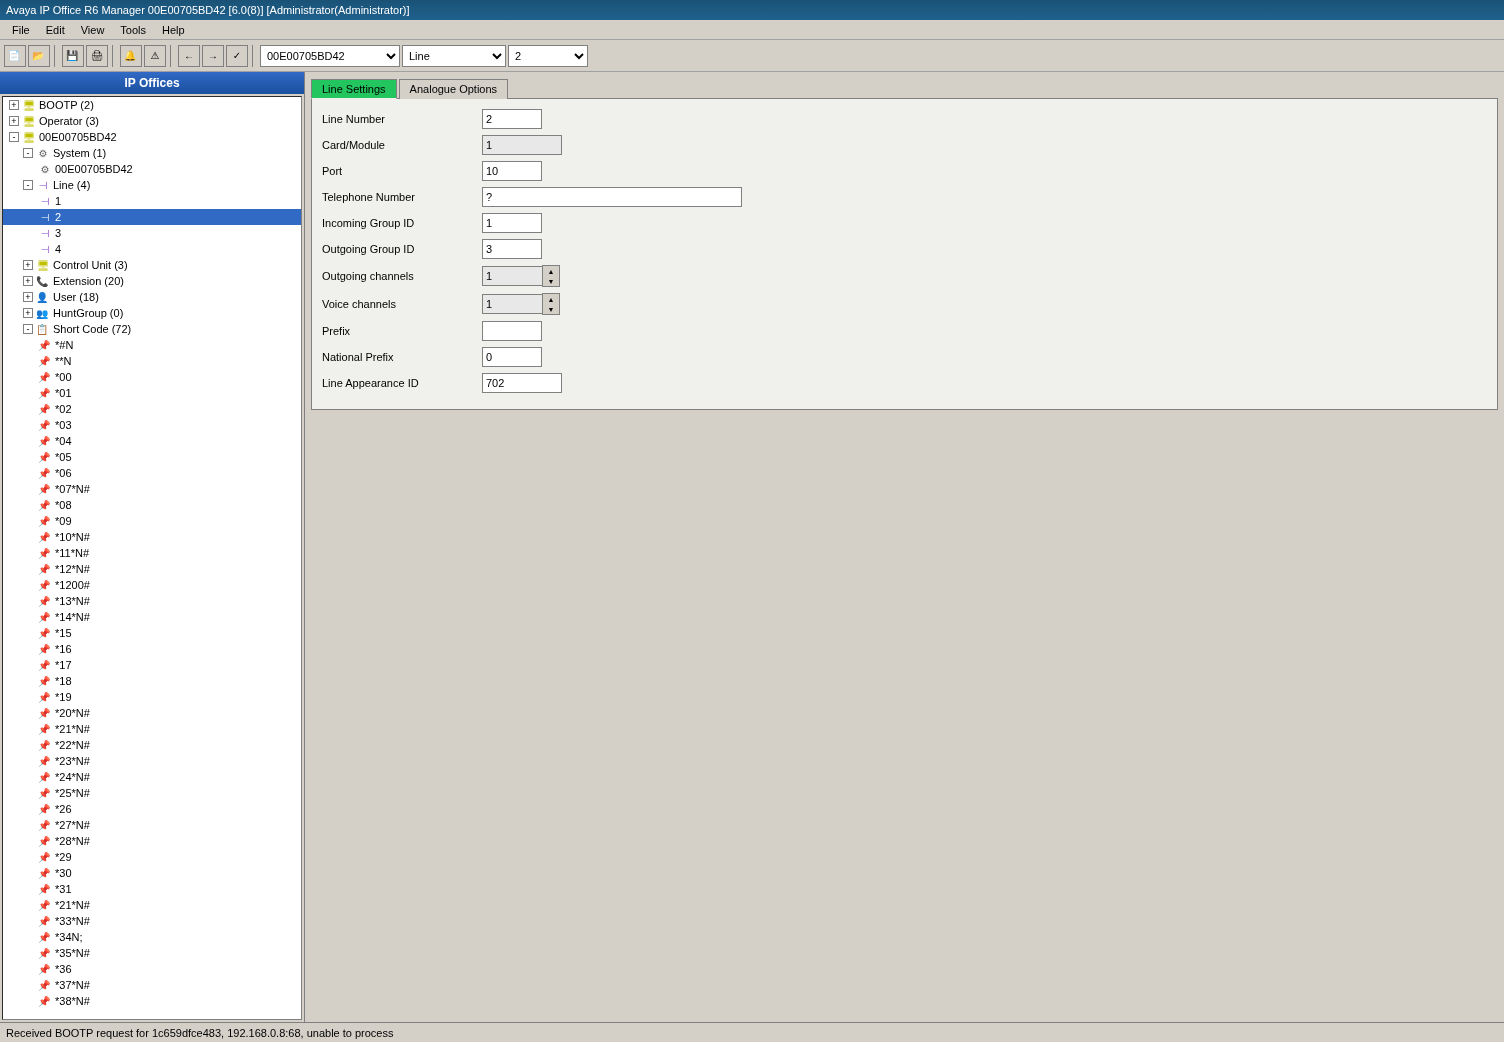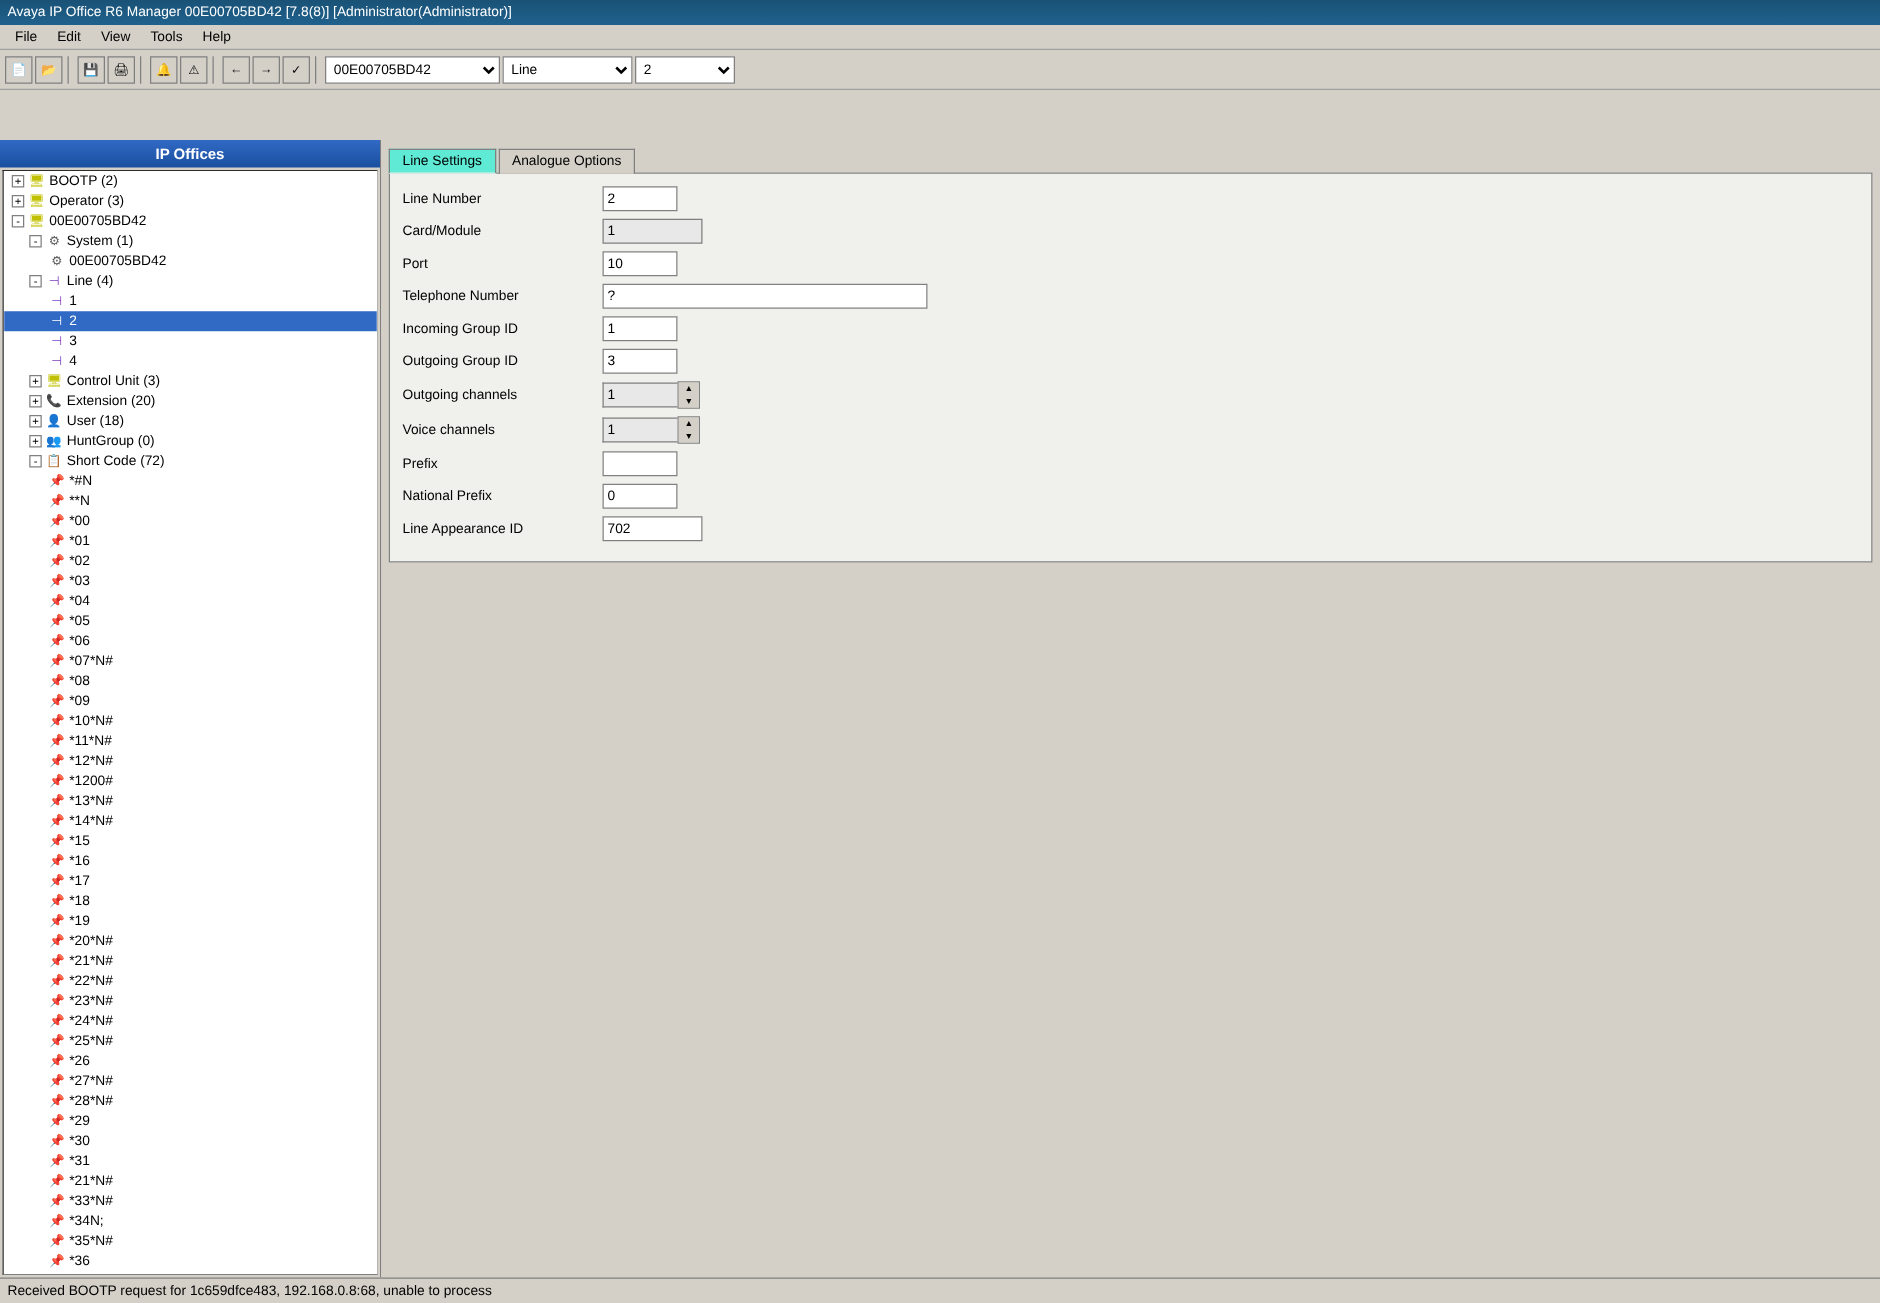--- a/index.html
+++ b/index.html
@@ -74,21 +74,20 @@
     }
     .toolbar-select-wide { width: 140px; }
     .toolbar-select-medium { width: 104px; }
     .toolbar-select-small { width: 80px; }
 
     
     .main-layout {
       display: flex;
       flex: 1;
       overflow: hidden;
-      margin-top: 40px;
     }
 
     
     .left-panel {
       width: 305px;
       background: #d4d0c8;
       border-right: 1px solid #808080;
       display: flex;
       flex-direction: column;
       flex-shrink: 0;
@@ -172,21 +171,21 @@
       padding: 3px 10px;
       background: #d4d0c8;
       border: 1px solid #808080;
       border-bottom: none;
       cursor: pointer;
       font-size: 11px;
       position: relative;
       top: 1px;
     }
     .tab.active {
-      background: #5eead4;
+      background: #22c55e;
       border-bottom: 1px solid #f0f0ec;
       z-index: 1;
     }
 
     .tab-content {
       border: 1px solid #808080;
       background: #f0f0ec;
       padding: 10px;
     }
 
@@ -284,21 +283,21 @@
     }
     .header-list-icon div {
       height: 2px;
       background: white;
     }
   </style>
 </head>
 <body>
 
 <div class="title-bar">
-  <span>Avaya IP Office R6 Manager 00E00705BD42 [7.8(8)] [Administrator(Administrator)]</span>
+  <span>Avaya IP Office R6 Manager 00E00705BD42 [6.0(8)] [Administrator(Administrator)]</span>
 </div>
 
 <div class="menu-bar">
   <span>File</span>
   <span>Edit</span>
   <span>View</span>
   <span>Tools</span>
   <span>Help</span>
 </div>
 

